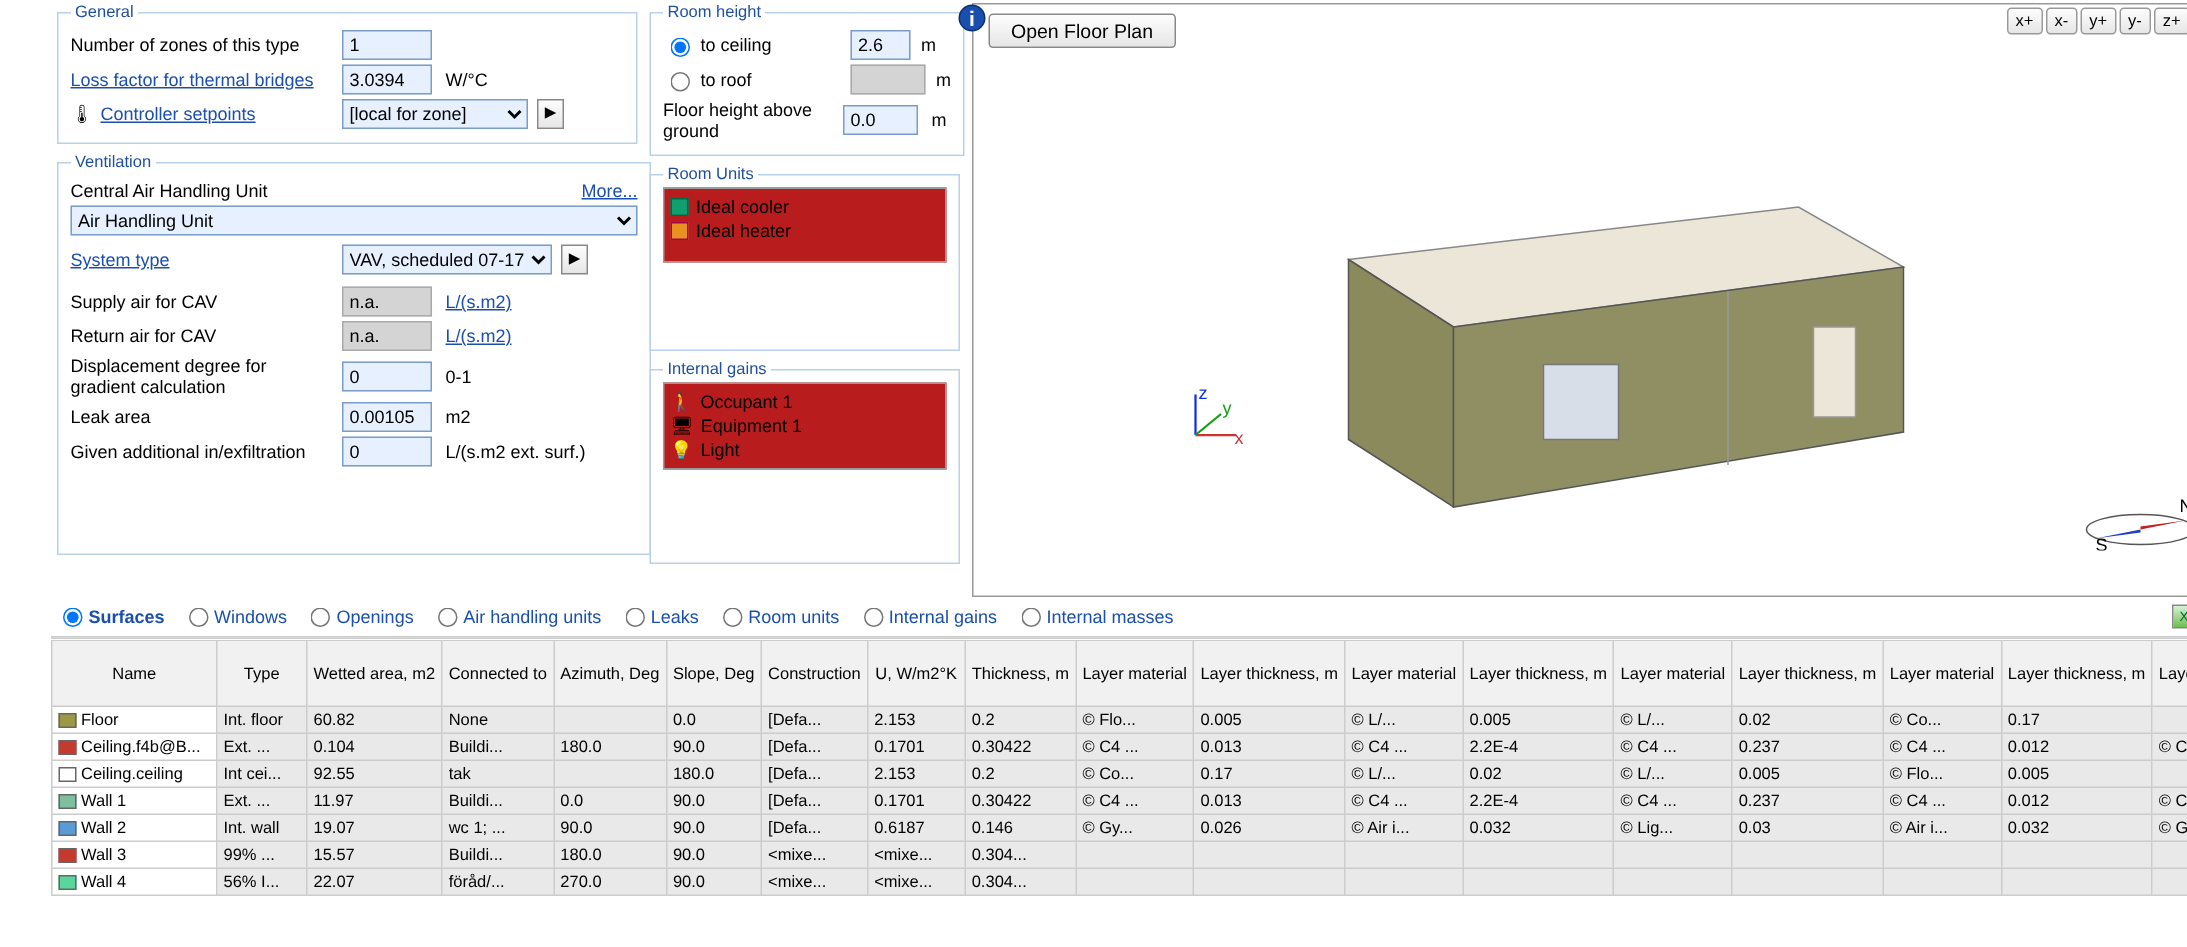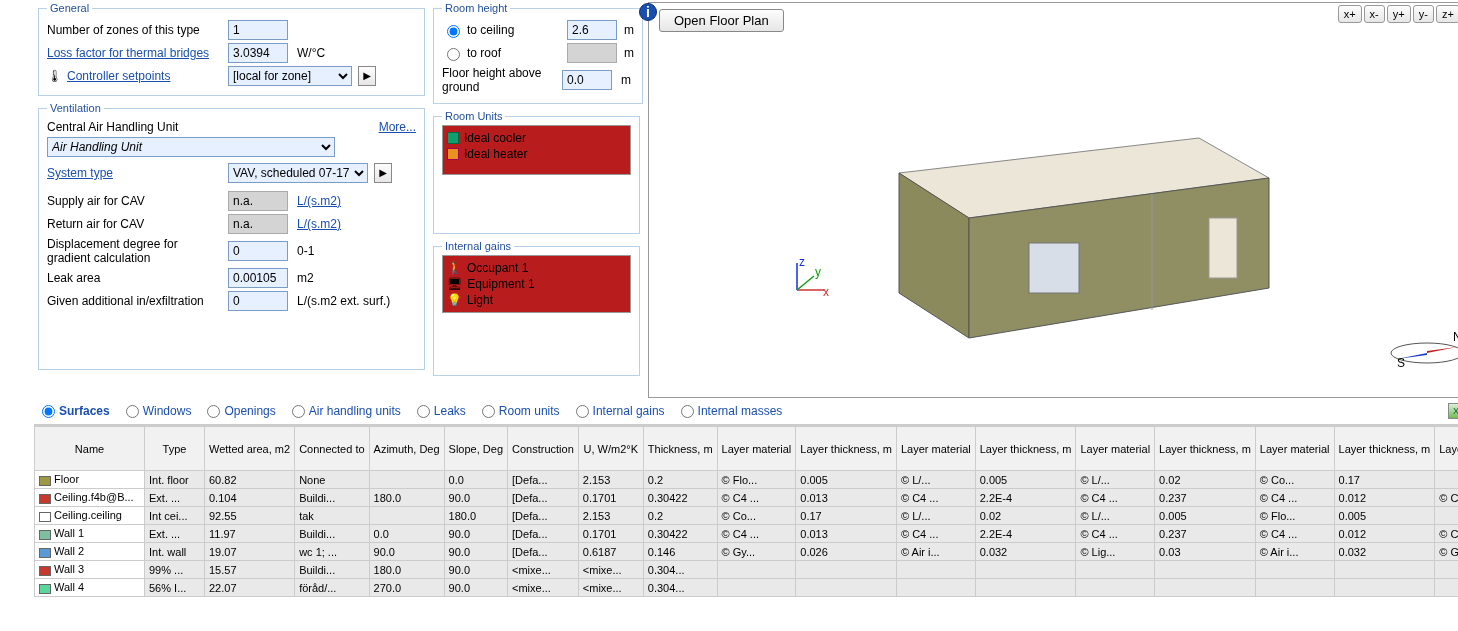--- a/index.html
+++ b/index.html
@@ -16,21 +16,21 @@
   fieldset { border: 1px solid #b8d0e8; margin: 2px 4px 4px 4px; padding: 3px 8px 6px 8px; }
   legend { color: #1f4f9f; font-size: 11px; padding: 0 3px; }
   .row { display: flex; align-items: center; margin: 3px 0; gap: 6px; }
   .label { flex: 0 0 175px; }
   .link { color: #1a4fb0; text-decoration: underline; cursor: pointer; }
   input.field { width: 60px; height: 20px; border: 1px solid #7a9cc6; padding: 2px 4px; text-align: left; background: #e6f0ff; }
   input.field.grey { background: #d4d4d4; border-color:#aaa; }
   input.field.white { background: #e6f0ff; }
   .suffix { margin-left: 3px; }
   select.combo { height: 20px; border: 1px solid #7a9cc6; background: #e6f0ff; }
-  .combo-wide { width: 288px; font-style: italic; }
+  .combo-wide { width: 378px; }
   .small-btn { width: 18px; height: 20px; border: 1px solid #888; background: linear-gradient(#fdfdfd,#e6e6e6); cursor: pointer; font-size: 10px; padding: 0; line-height: 18px; text-align: center; }
   .list-box { border: 1px solid #999; min-height: 50px; padding: 4px; background: #b91c1c; }
   .list-item { display: flex; align-items: center; gap: 5px; padding: 1px 0; }
   .icon-sq { width: 12px; height: 12px; display: inline-block; }
   .radio-line { display: flex; align-items: center; gap: 4px; }
   .lbl-mid { flex: 0 0 96px; }
   .tabs { display: flex; gap: 16px; padding: 4px 8px; border-bottom:1px solid #ccc; align-items:center;}
   .tab { display: flex; align-items:center; gap:4px; cursor:pointer; padding:2px 0;}
   .tab input { margin:0; }
   .tab.sel label { color: #1a4fb0; font-weight: bold; }
@@ -114,21 +114,21 @@
         </div>
       </fieldset>
     </div>
 
     <div class="middle-panel">
       <fieldset>
         <legend>Room height</legend>
         <div class="row radio-line">
           <input type="radio" checked="" style="">
           <span class="lbl-mid">to ceiling</span>
-          <input class="field white" style="width: 50px;" value="2.6">
+          <input class="field white" style="width: 40px;" value="2.6">
           <span class="suffix">m</span>
         </div>
         <div class="row radio-line">
           <input type="radio" style="">
           <span class="lbl-mid">to roof</span>
           <input class="field grey" style="width: 50px;" value="">
           <span class="suffix">m</span>
         </div>
         <div class="row">
           <span style="flex:0 0 114px;">Floor height above ground</span>

